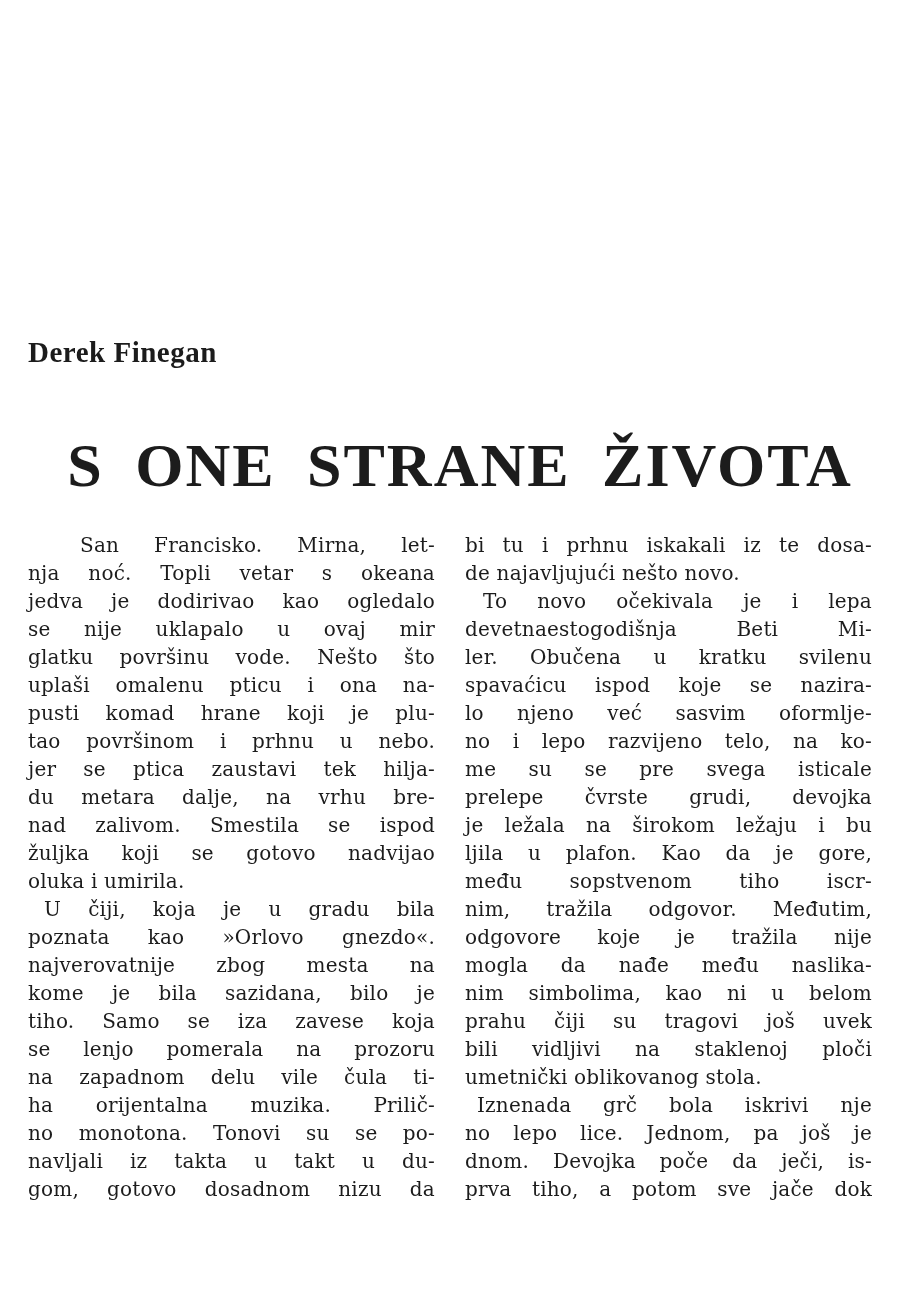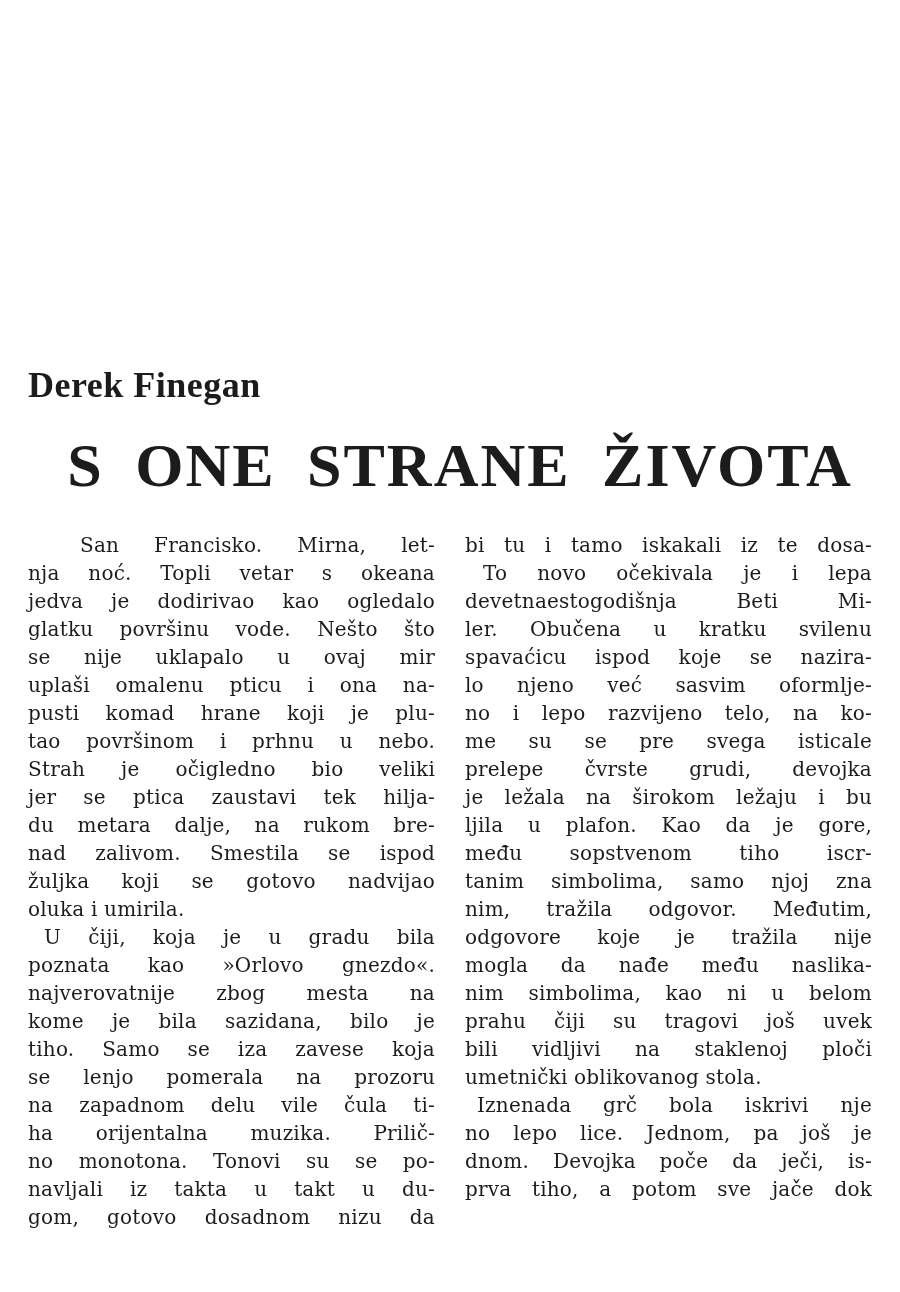--- a/index.html
+++ b/index.html
@@ -13,23 +13,23 @@
     font-family: "DejaVu Serif", serif;
     overflow: hidden;
   }
   .page {
     position: absolute;
     inset: 0;
   }
   .author {
     position: absolute;
     left: 28px;
-    top: 364px;
+    top: 336px;
     font-family: "Liberation Serif", serif;
-    font-size: 36px;
+    font-size: 29px;
     font-weight: bold;
     letter-spacing: 0.5px;
     text-align: center;
   }
   .title {
     position: absolute;
     left: 0;
     right: 0;
     top: 430px;
     text-align: center;
@@ -72,57 +72,56 @@
 <div class="page">
   <div class="author">Derek Finegan</div>
 
   <h1 class="title" style="margin:0; font-weight:bold;">S ONE STRANE ŽIVOTA</h1>
 
   <div class="columns">
     <div class="column">
         <div class="line" style="text-indent: 2.6em;">San Francisko. Mirna, let-</div>
         <div class="line">nja noć. Topli vetar s okeana</div>
         <div class="line">jedva je dodirivao kao ogledalo</div>
+        <div class="line">se nije uklapalo u ovaj mir</div>
         <div class="line">glatku površinu vode. Nešto što</div>
-        <div class="line">se nije uklapalo u ovaj mir</div>
         <div class="line">uplaši omalenu pticu i ona na-</div>
         <div class="line">pusti komad hrane koji je plu-</div>
         <div class="line">tao površinom i prhnu u nebo.</div>
-        <div class="line">Strah je očigledno bio veliki</div>
         <div class="line">jer se ptica zaustavi tek hilja-</div>
-        <div class="line">du metara dalje, na rukom bre-</div>
+        <div class="line">du metara dalje, na vrhu bre-</div>
         <div class="line">nad zalivom. Smestila se ispod</div>
         <div class="line">žuljka koji se gotovo nadvijao</div>
         <div class="line end">oluka i umirila.</div>
         <div class="line" style="text-indent: 0.8em;">U čiji, koja je u gradu bila</div>
         <div class="line">poznata kao »Orlovo gnezdo«.</div>
         <div class="line">najverovatnije zbog mesta na</div>
         <div class="line">kome je bila sazidana, bilo je</div>
         <div class="line">tiho. Samo se iza zavese koja</div>
         <div class="line">se lenjo pomerala na prozoru</div>
         <div class="line">na zapadnom delu vile čula ti-</div>
         <div class="line">ha orijentalna muzika. Prilič-</div>
         <div class="line">no monotona. Tonovi su se po-</div>
         <div class="line">navljali iz takta u takt u du-</div>
         <div class="line">gom, gotovo dosadnom nizu da</div>
       </div>
     <div class="column">
-        <div class="line">bi tu i tamo iskakali iz te dosa-</div>
+        <div class="line">bi tu i prhnu iskakali iz te dosa-</div>
+        <div class="line end">de najavljujući nešto novo.</div>
         <div class="line" style="text-indent: 0.9em;">To novo očekivala je i lepa</div>
         <div class="line">devetnaestogodišnja Beti Mi-</div>
         <div class="line">ler. Obučena u kratku svilenu</div>
         <div class="line">spavaćicu ispod koje se nazira-</div>
         <div class="line">lo njeno već sasvim oformlje-</div>
         <div class="line">no i lepo razvijeno telo, na ko-</div>
         <div class="line">me su se pre svega isticale</div>
         <div class="line">prelepe čvrste grudi, devojka</div>
         <div class="line">je ležala na širokom ležaju i bu</div>
         <div class="line">ljila u plafon. Kao da je gore,</div>
         <div class="line">među sopstvenom tiho iscr-</div>
-        <div class="line">tanim simbolima, samo njoj zna</div>
         <div class="line">nim, tražila odgovor. Međutim,</div>
         <div class="line">odgovore koje je tražila nije</div>
         <div class="line">mogla da nađe među naslika-</div>
         <div class="line">nim simbolima, kao ni u belom</div>
         <div class="line">prahu čiji su tragovi još uvek</div>
         <div class="line">bili vidljivi na staklenoj ploči</div>
         <div class="line end">umetnički oblikovanog stola.</div>
         <div class="line" style="text-indent: 0.6em;">Iznenada grč bola iskrivi nje</div>
         <div class="line">no lepo lice. Jednom, pa još je</div>
         <div class="line">dnom. Devojka poče da ječi, is-</div>

